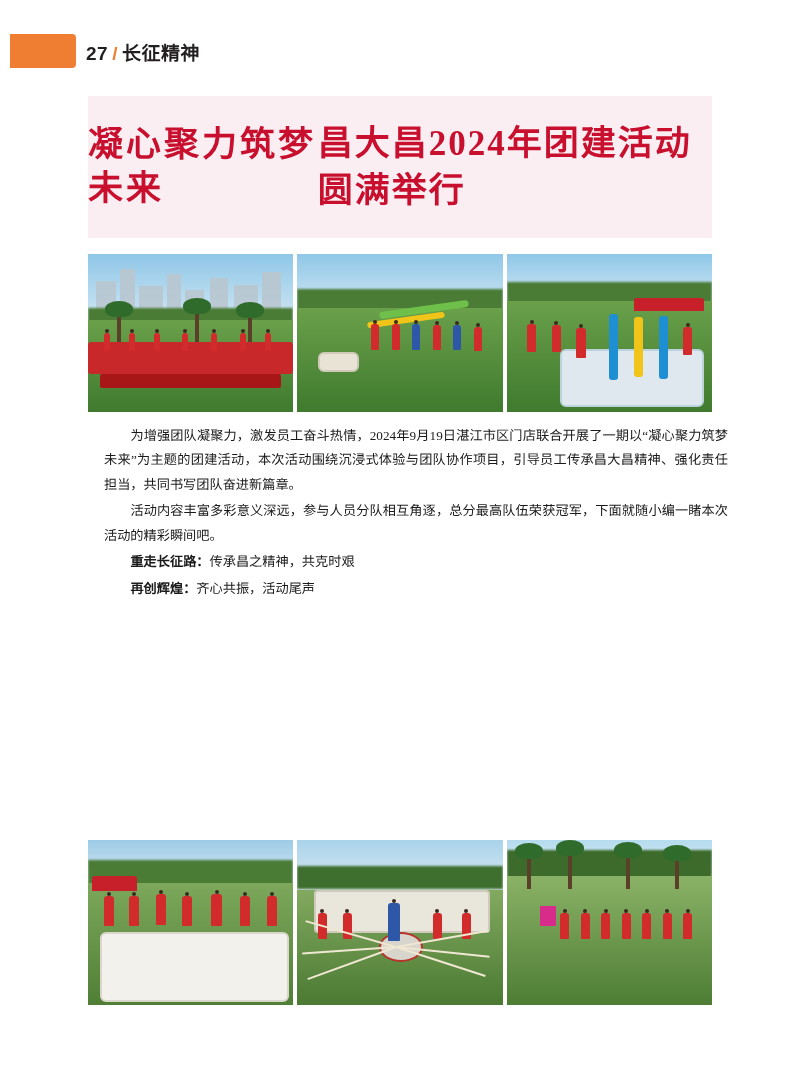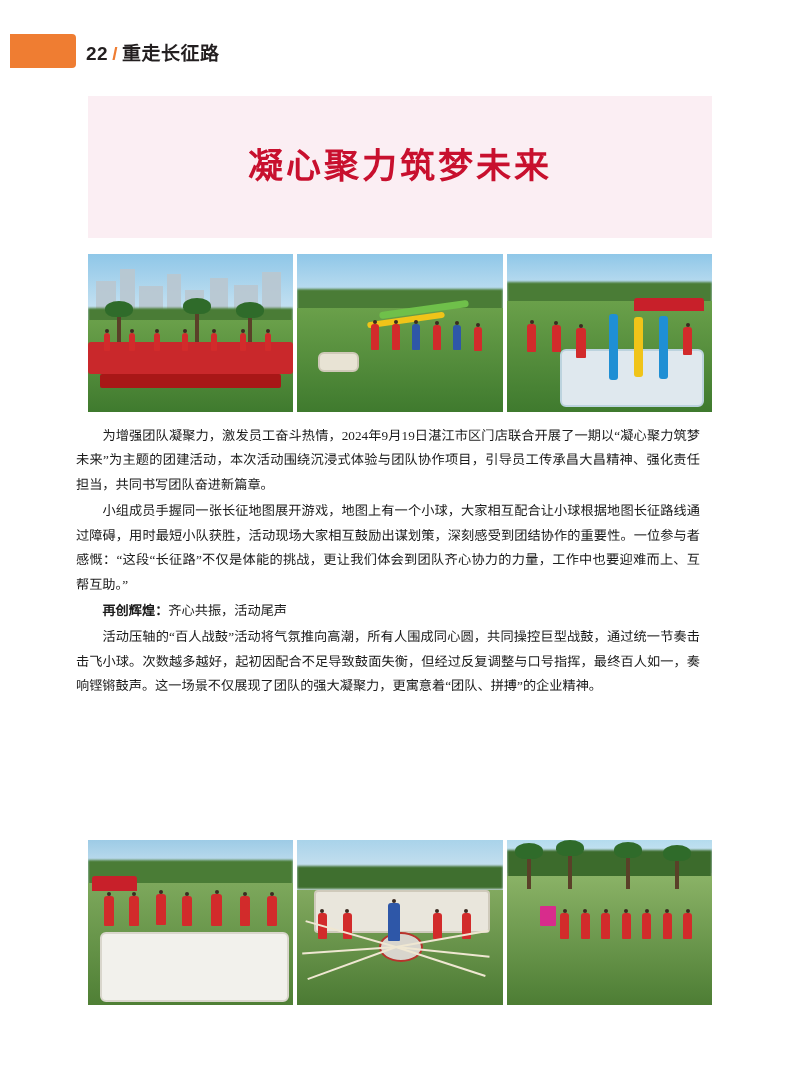--- a/index.html
+++ b/index.html
@@ -232,21 +232,21 @@
   }
   .photo .tent {
     position: absolute;
     background: #c8202a;
     border-radius: 3px 3px 0 0;
   }
 
   
   .article {
     position: absolute;
-    left: 76px;
+    left: 104px;
     top: 424px;
     width: 624px;
     font-size: 13.2px;
     line-height: 1.85;
     color: #1a1a1a;
     text-align: justify;
     font-family: "Liberation Serif", "DejaVu Serif", serif;
   }
   .article p {
     margin: 0 0 2px 0;
@@ -260,26 +260,27 @@
   }
 
   
 </style>
 </head>
 <body>
 
 <div class="page-header">
   <div class="header-bar"></div>
   <div class="header-text">
-    <span class="pagenum">22</span><span class="slash">/</span><span>重走长征路</span>
+    <span class="pagenum">27</span><span class="slash">/</span><span>长征精神</span>
   </div>
 </div>
 
 <div class="title-block">
   <div class="title-line1">凝心聚力筑梦未来</div>
+  <div class="title-line2">昌大昌2024年团建活动圆满举行</div>
 </div>
 
 <div class="photo-strip top">
 
   <div class="photo">
     <div class="sky"></div>
     <div class="buildings">
       <div class="bld" style="left:2%;width:10%;height:70%"></div>
       <div class="bld" style="left:14%;width:8%;height:95%"></div>
       <div class="bld" style="left:24%;width:12%;height:60%"></div>
@@ -331,23 +332,23 @@
     <div class="pole" style="left:74%;top:39%;width:9px;height:40%"></div>
     <div class="person" style="left:10%;top:44%;width:9px;height:28px"></div>
     <div class="person" style="left:22%;top:45%;width:9px;height:27px"></div>
     <div class="person" style="left:34%;top:47%;width:10px;height:30px"></div>
     <div class="person" style="left:86%;top:46%;width:9px;height:28px"></div>
   </div>
 </div>
 
 <div class="article">
   <p><span>为增强团队凝聚力，激发员工奋斗热情，2024年9月19日湛江市区门店联合开展了一期以“凝心聚力筑梦未来”为主题的团建活动，本次活动围绕沉浸式体验与团队协作项目，引导员工传承昌大昌精神、强化责任担当，共同书写团队奋进新篇章。</span></p>
-  <p><span>小组成员手握同一张长征地图展开游戏，地图上有一个小球，大家相互配合让小球根据地图长征路线通过障碍，用时最短小队获胜，活动现场大家相互鼓励出谋划策，深刻感受到团结协作的重要性。一位参与者感慨：“这段“长征路”不仅是体能的挑战，更让我们体会到团队齐心协力的力量，工作中也要迎难而上、互帮互助。”</span></p>
+  <p><span>活动内容丰富多彩意义深远，参与人员分队相互角逐，总分最高队伍荣获冠军，下面就随小编一睹本次活动的精彩瞬间吧。</span></p>
+  <p class="sub"><span class="lead">重走长征路：</span><span>传承昌之精神，共克时艰</span></p>
   <p class="sub"><span class="lead">再创辉煌：</span><span>齐心共振，活动尾声</span></p>
-  <p><span>活动压轴的“百人战鼓”活动将气氛推向高潮，所有人围成同心圆，共同操控巨型战鼓，通过统一节奏击击飞小球。次数越多越好，起初因配合不足导致鼓面失衡，但经过反复调整与口号指挥，最终百人如一，奏响铿锵鼓声。这一场景不仅展现了团队的强大凝聚力，更寓意着“团队、拼搏”的企业精神。</span></p>
 </div>
 
 <div class="photo-strip bottom">
 
   <div class="photo">
     <div class="sky" style="height:26%;background:linear-gradient(#9dcbe6,#d7e9f2)"></div>
     <div class="treeline" style="top:12%;height:16%"></div>
     <div class="ground" style="height:74%;background:linear-gradient(#7da85c,#4f7f35)"></div>
     <div class="tent" style="left:2%;top:22%;width:22%;height:9%"></div>
     <div class="mat" style="left:6%;top:56%;width:90%;height:40%;background:#f2f1ec;border-color:#d9d6cc"></div>

